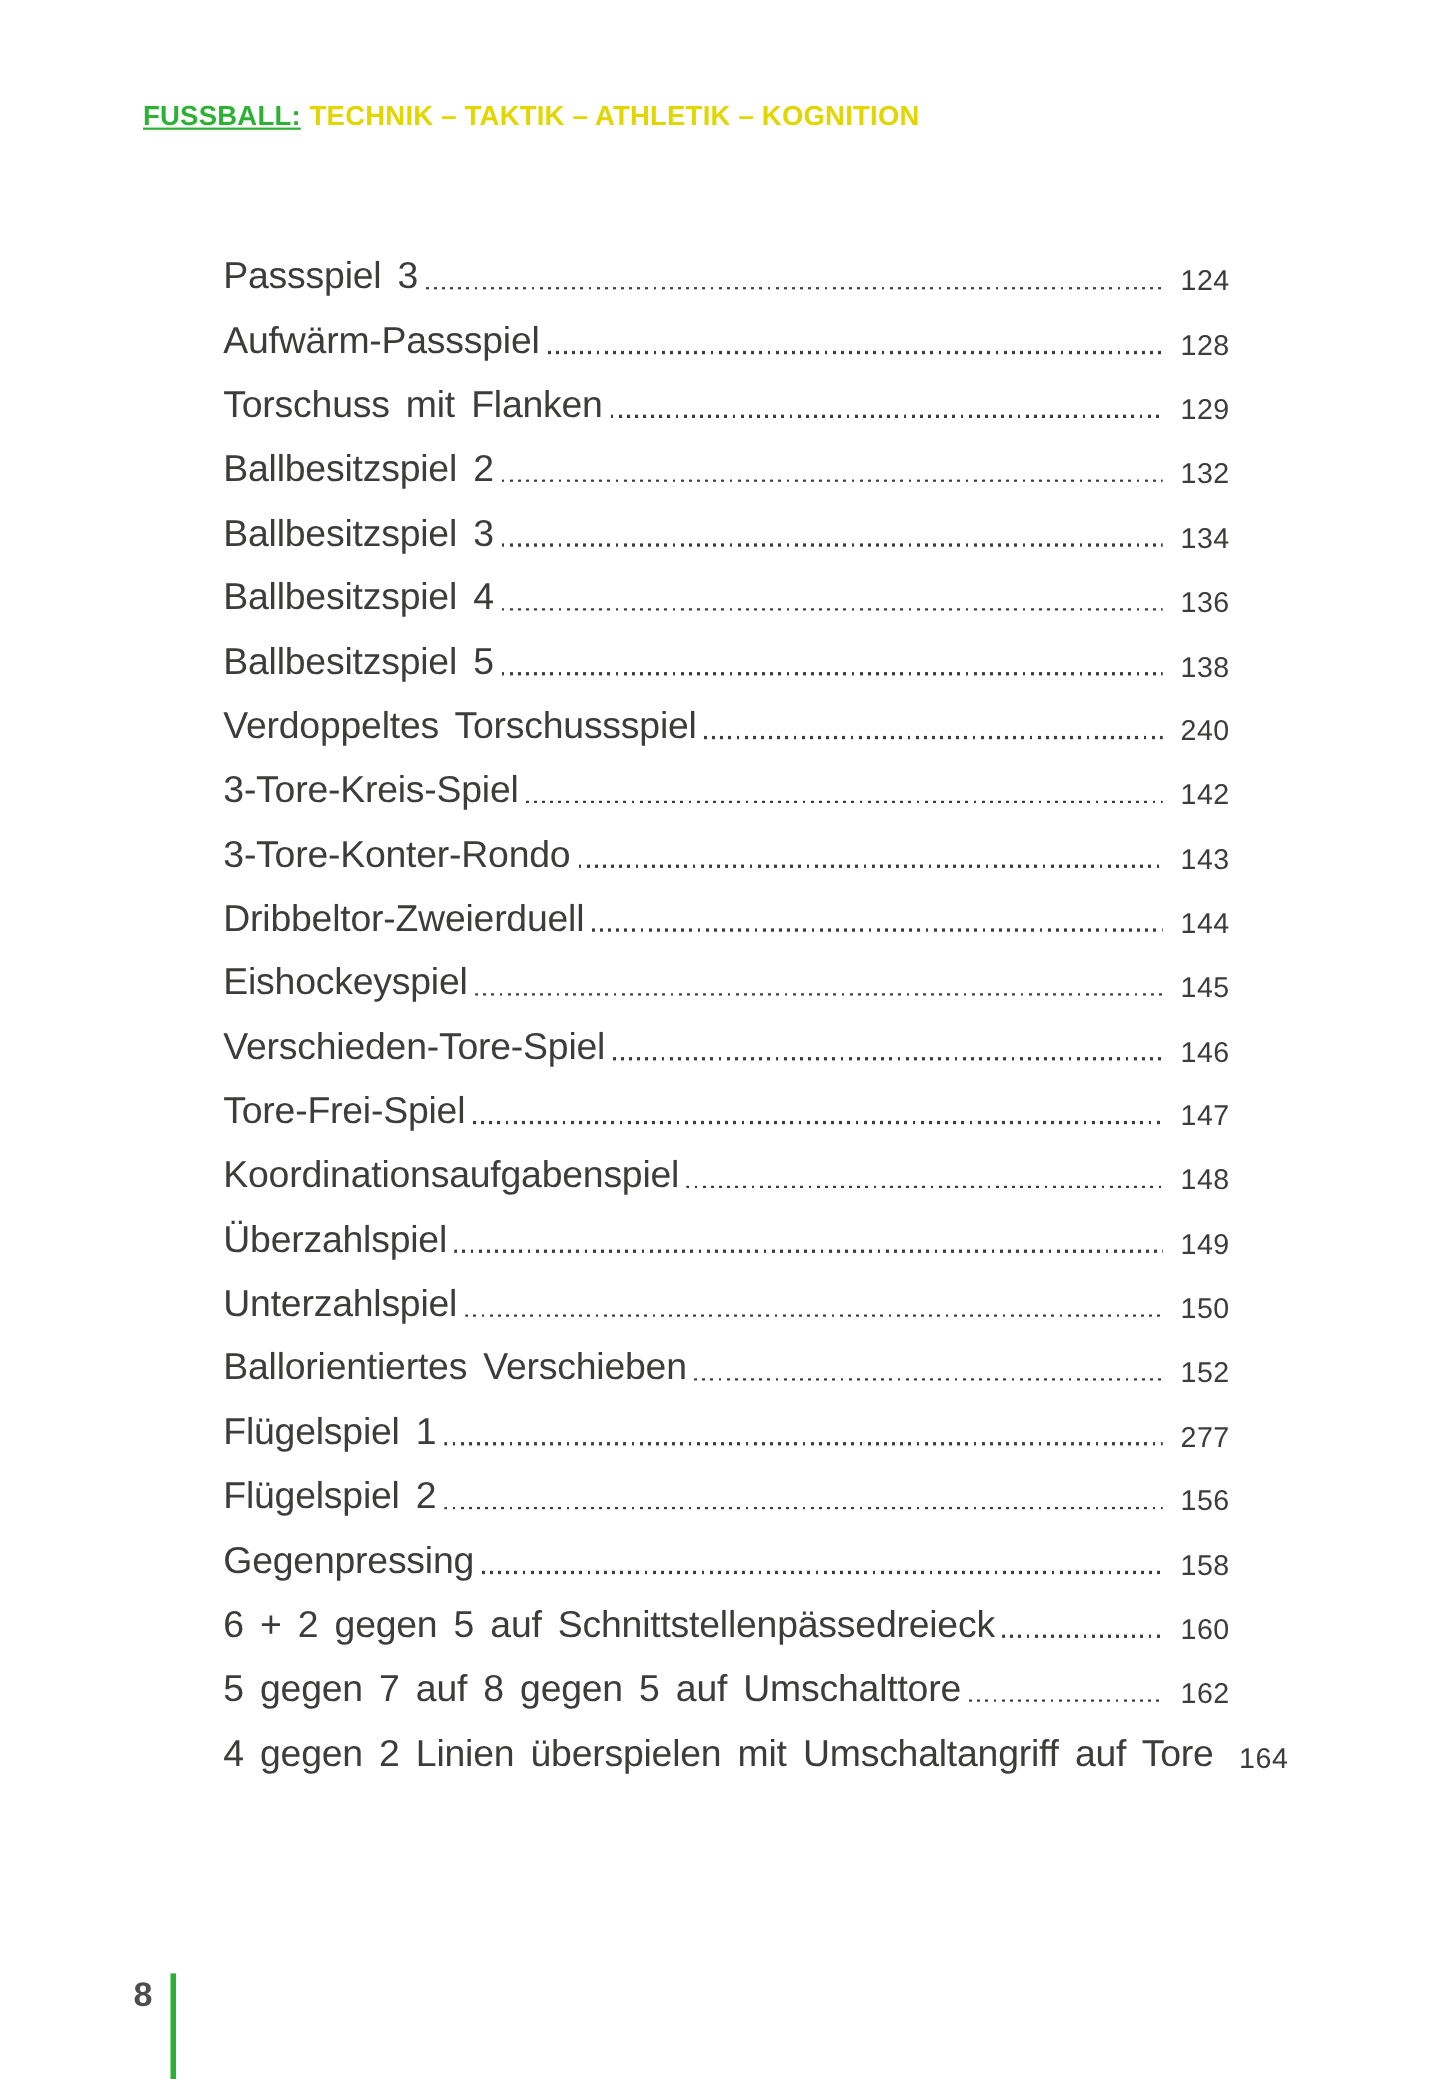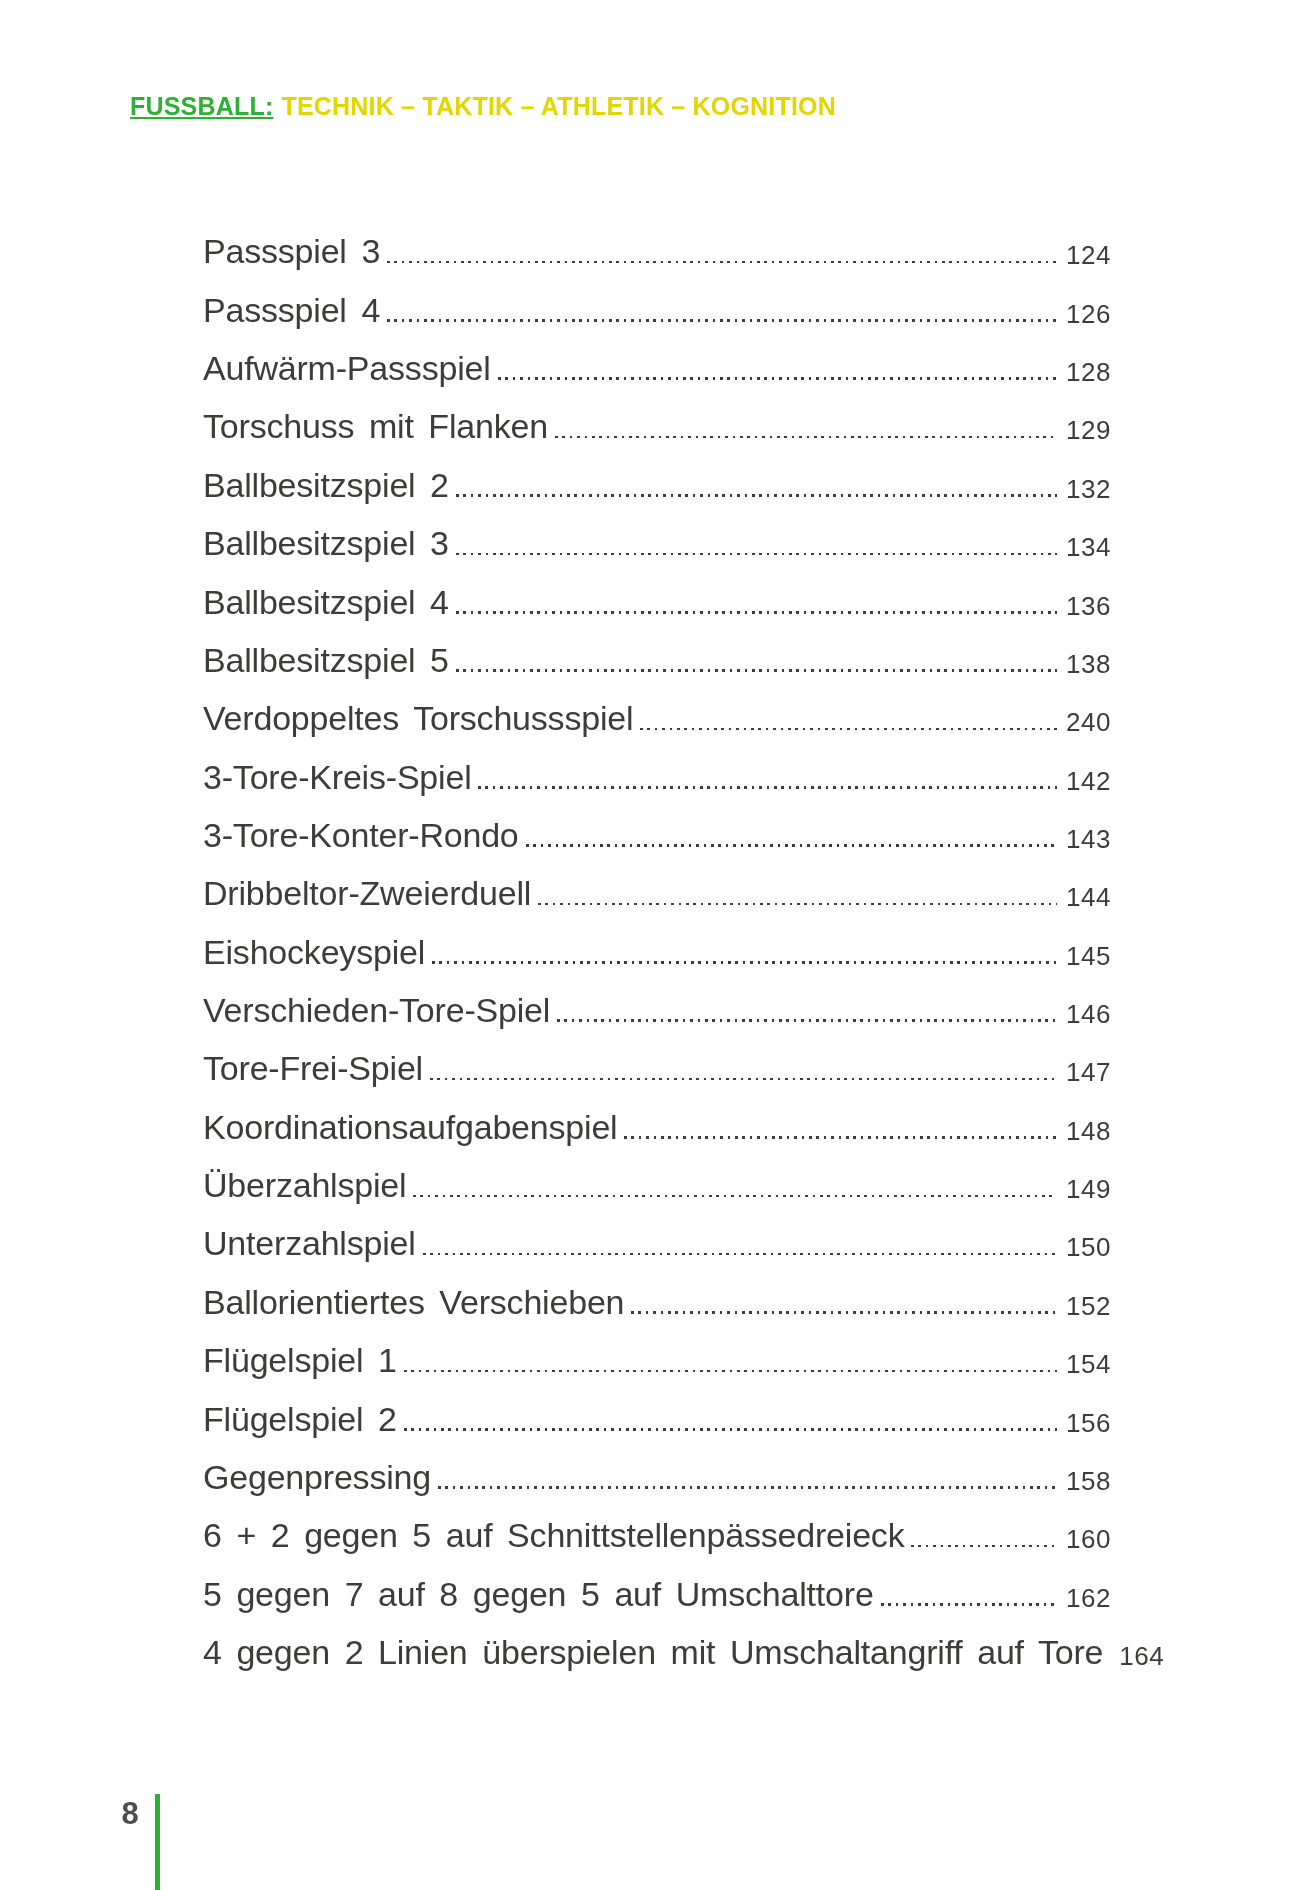--- a/index.html
+++ b/index.html
@@ -61,21 +61,21 @@
       var(--text, #3c3c3b) 2.6px,
       transparent 2.6px,
       transparent 7.4px
     );
   }
   .toc-page {
     font-size: 26px;
     line-height: 1;
     letter-spacing: 0.5px;
     min-width: 52px;
-    text-align: left;
+    text-align: right;
     color: var(--text, #3c3c3b);
   }
 
   
   .folio {
     position: absolute;
     left: 112px;
     top: 1796px;
     width: 36px;
     text-align: center;
@@ -99,25 +99,20 @@
   <span class="brand">FUSSBALL:</span><span class="subtitle">TECHNIK – TAKTIK – ATHLETIK – KOGNITION</span>
 </div>
 
 <div class="toc">
   <div class="toc-row">
     <span class="toc-title">Passspiel 3</span>
     <span class="toc-leader"></span>
     <span class="toc-page">124</span>
   </div>
 
-  <div class="toc-row">
-    <span class="toc-title">Passspiel 4</span>
-    <span class="toc-leader"></span>
-    <span class="toc-page">126</span>
-  </div>
 
   <div class="toc-row">
     <span class="toc-title">Aufwärm-Passspiel</span>
     <span class="toc-leader"></span>
     <span class="toc-page">128</span>
   </div>
 
   <div class="toc-row">
     <span class="toc-title">Torschuss mit Flanken</span>
     <span class="toc-leader"></span>
@@ -211,21 +206,21 @@
 
   <div class="toc-row">
     <span class="toc-title">Ballorientiertes Verschieben</span>
     <span class="toc-leader"></span>
     <span class="toc-page">152</span>
   </div>
 
   <div class="toc-row">
     <span class="toc-title">Flügelspiel 1</span>
     <span class="toc-leader"></span>
-    <span class="toc-page">154</span>
+    <span class="toc-page">277</span>
   </div>
 
   <div class="toc-row">
     <span class="toc-title">Flügelspiel 2</span>
     <span class="toc-leader"></span>
     <span class="toc-page">156</span>
   </div>
 
   <div class="toc-row">
     <span class="toc-title">Gegenpressing</span>

